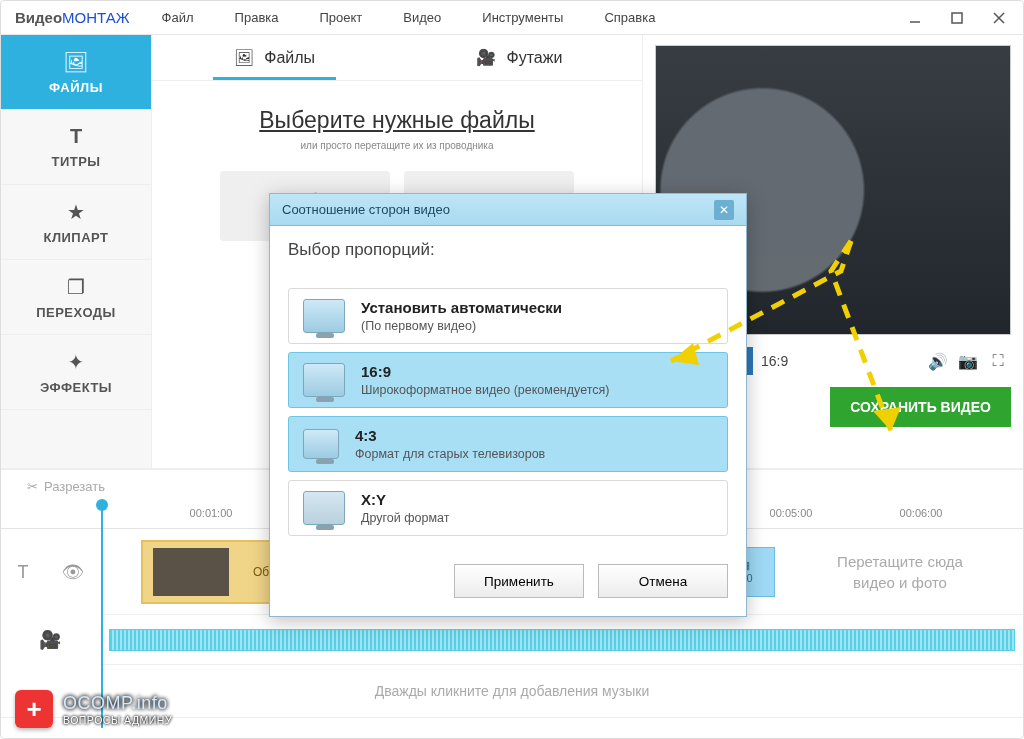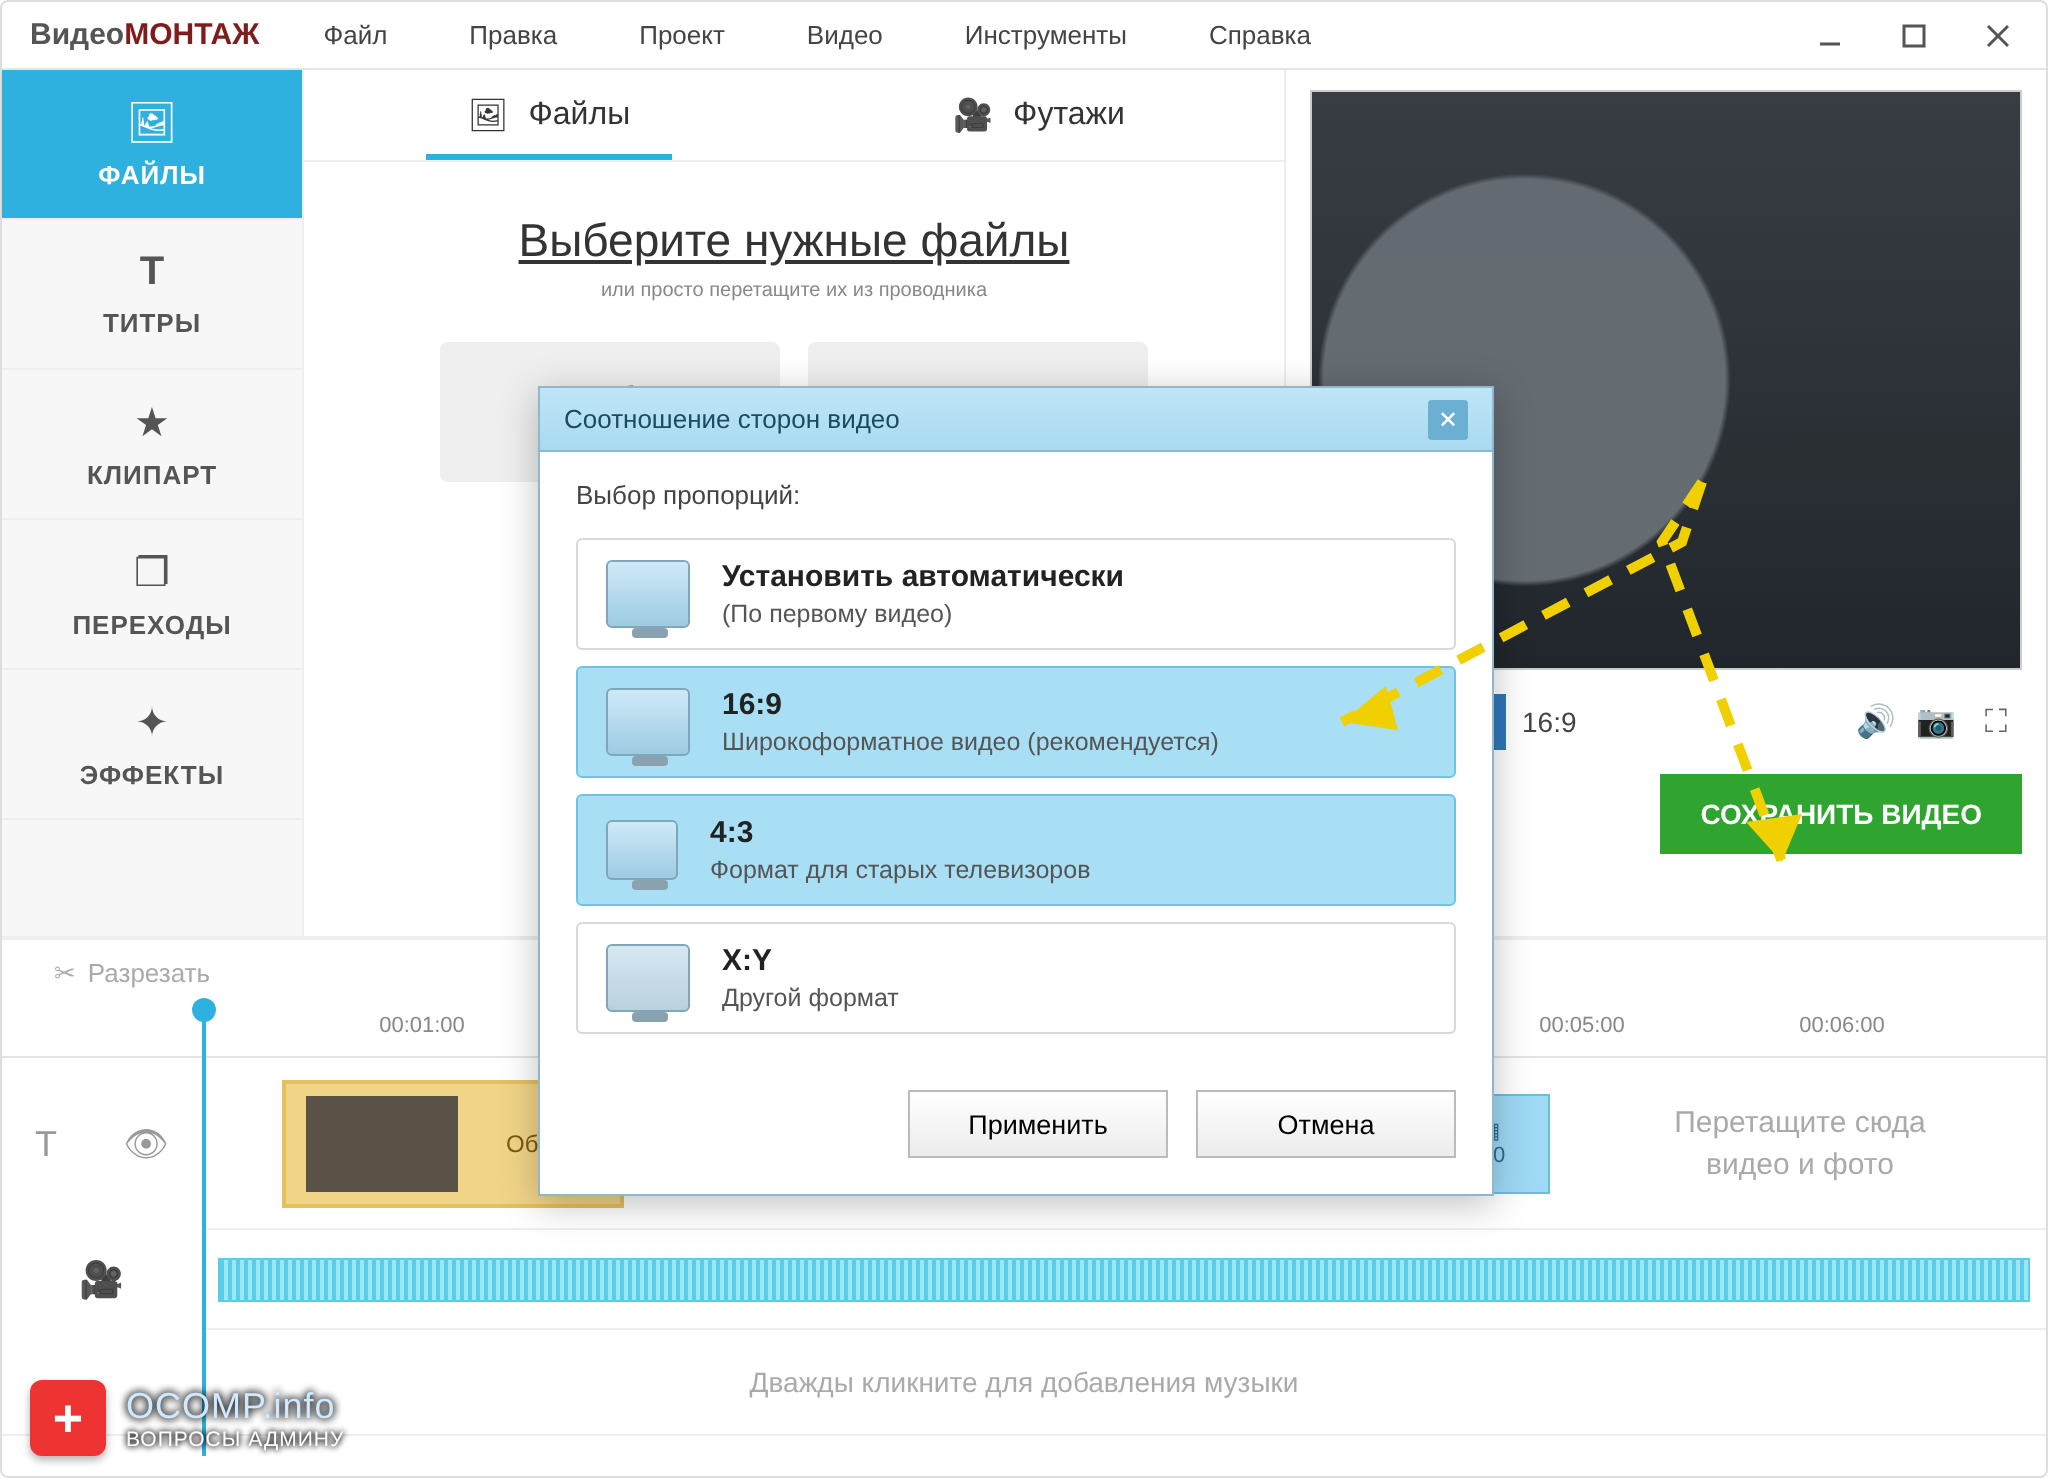--- a/index.html
+++ b/index.html
@@ -1,21 +1,21 @@
 <!DOCTYPE html>
 <html><head>
 <meta charset="utf-8">
 <style>
 * { box-sizing: border-box; margin: 0; padding: 0; font-family: "Segoe UI", Tahoma, sans-serif; }
 body { width: 1024px; height: 739px; background: #fff; overflow: hidden; position: relative; border: 1px solid #ddd; border-radius: 4px; }
 
 
 .titlebar { height: 34px; display: flex; align-items: center; padding: 0 4px; border-bottom: 1px solid #e5e5e5; }
 .logo { font-size: 15px; font-weight: 600; padding: 0 10px; color: #555; }
-.logo b { color: #7f1d1d; font-weight: 700; }
+.logo b { color: #1d4ed8; font-weight: 400; }
 .menu { display: flex; gap: 17px; margin-left: 10px; }
 .menu-item { font-size: 13px; color: #444; padding: 6px 12px; cursor: pointer; }
 .win-controls { margin-left: auto; display: flex; gap: 2px; }
 .win-btn { width: 40px; height: 28px; display: flex; align-items: center; justify-content: center; color: #555; cursor: pointer; }
 .win-btn svg { stroke: #555; fill: none; stroke-width: 1.5; }
 
 
 .main { display: flex; height: calc(100% - 34px - 270px); }
 .sidebar { width: 150px; background: #f7f7f7; display: flex; flex-direction: column; }
 .side-item { height: 75px; display: flex; flex-direction: column; align-items: center; justify-content: center; gap: 6px; color: #555; cursor: pointer; border-bottom: 1px solid #eee; }
@@ -61,21 +61,21 @@
 .clip .thumb  { width:76px; height:48px; background:#5b5247; }
 .music-hint { flex:1; text-align:center; color:#aaa; font-size:14px; padding:18px 0; border-bottom:1px solid #eee; }
 .overlay-hint { color:#aaa; font-size:15px; text-align:center; line-height:1.4; }
 .trans-box { width:60px; height:50px; background:#9fd9f5; border:1px solid #6bbde0; display:flex; flex-direction:column; align-items:center; justify-content:center; font-size:11px; color:#2a6f92; cursor:pointer; }
 
 
 .dialog { position:absolute; left:268px; top:192px; width:478px; background:#fff; border:1px solid #8fb8cf; box-shadow:0 4px 18px rgba(0,0,0,.25); z-index:50; }
 .dlg-title { background:linear-gradient(#bfe5f6,#a9daf1); height:32px; display:flex; align-items:center; padding:0 12px; font-size:13px; color:#1b4b63; border-bottom:1px solid #8fb8cf; }
 .dlg-close { margin-left:auto; width:20px; height:20px; background:#6bb0d2; color:#fff; display:flex; align-items:center; justify-content:center; border-radius:2px; font-size:12px; cursor:pointer; }
 .dlg-body { padding: 14px 18px 4px; }
-.dlg-label { font-size:13px; color:#444; margin-bottom:14px; }
+.dlg-label { font-size:17px; color:#444; margin-bottom:28px; }
 .opt { display:flex; align-items:center; gap:16px; border:1px solid #d9d9d9; padding:10px 14px; margin-bottom:8px; cursor:pointer; border-radius:3px; }
 .opt.sel { background:#a8dff5; border-color:#6fc4e6; }
 .opt .mon { width:42px; height:34px; background:linear-gradient(#cfe9f7,#9ccbe2); border:1px solid #7fa7bb; border-radius:3px; position:relative; }
 .opt .mon::after { content:""; position:absolute; bottom:-6px; left:12px; width:18px; height:5px; background:#8aa2af; border-radius:2px; }
 .opt .txt b { font-size:15px; color:#222; }
 .opt .txt div { font-size:12.5px; color:#555; margin-top:2px; }
 .dlg-foot { display:flex; justify-content:flex-end; gap:14px; padding:16px 18px 18px; }
 .dlg-foot button { width:130px; height:34px; border:1px solid #bbb; background:linear-gradient(#fff,#ececec); font-size:13.5px; cursor:pointer; }
 
 

